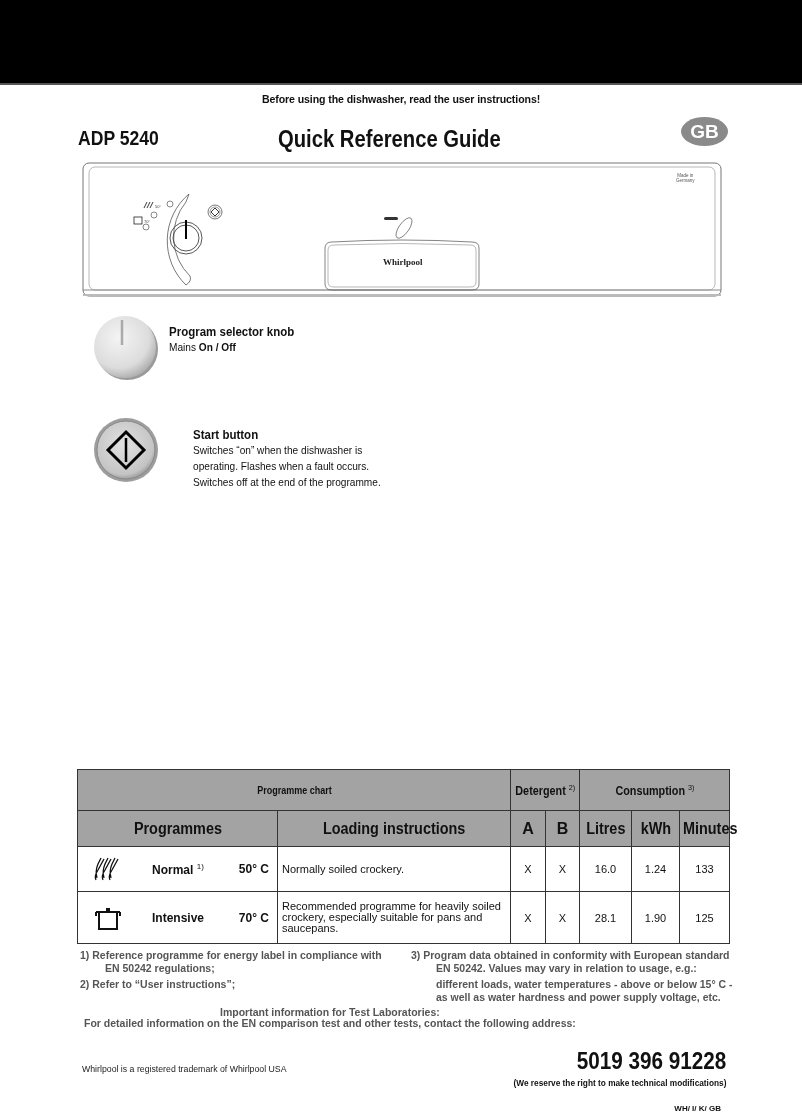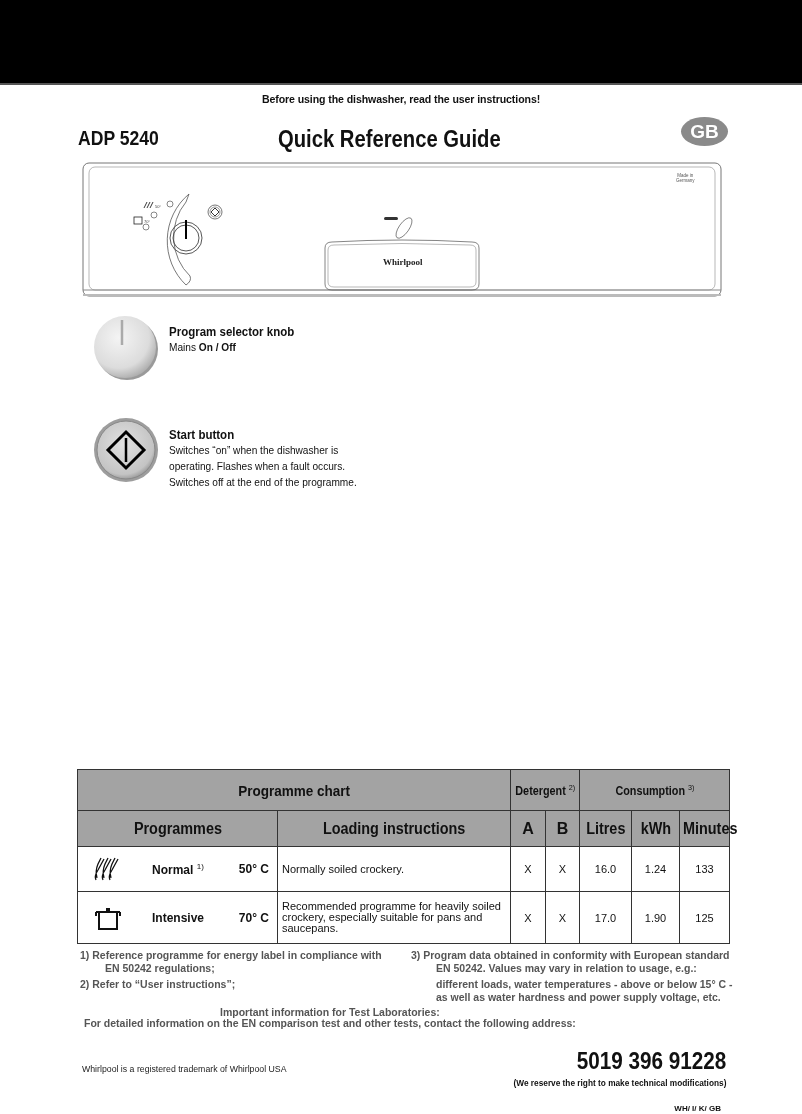--- a/index.html
+++ b/index.html
@@ -20,21 +20,21 @@
   .control { position: absolute; left: 92px; display: flex; }
   .control .pic { width: 68px; height: 68px; margin-right: 9px; }
   .control .text { padding-top: 12px; }
   .control .heading { font-size: 12.5px; font-weight: bold; transform: scaleX(0.92); transform-origin: left center; white-space: nowrap; }
   .control .desc { font-size: 11px; line-height: 16px; transform: scaleX(0.92); transform-origin: left center; white-space: nowrap; }
   .control .desc b { font-weight: bold; }
 
   table.chart { position: absolute; left: 77px; top: 769px; width: 652px; border-collapse: collapse; table-layout: fixed; font-size: 11px; }
   table.chart td, table.chart th { border: 1px solid #333; text-align: center; vertical-align: middle; }
   table.chart th { background: #a3a3a3; font-weight: bold; }
-  .th-title { font-size: 15px; height: 41px; }
+  .th-title { font-size: 10px; height: 41px; }
   .th-sub { height: 36px; font-size: 16px; }
   .th-group { font-size: 12px; }
   .sc { display: inline-block; transform: scaleX(0.9); }
   sup { font-size: 8px; vertical-align: 5px; font-weight: normal; }
   .row1 td { height: 45px; }
   .row2 td { height: 52px; }
   .prog-cell { position: relative; text-align: left !important; border-right: 1px solid #333; }
   .prog-icon { position: absolute; left: 14px; top: 50%; transform: translateY(-50%); width: 32px; height: 30px; }
   .prog-name { position: absolute; left: 74px; top: 50%; transform: translateY(-50%); font-weight: bold; font-size: 12px; }
   .prog-temp { position: absolute; right: 8px; top: 50%; transform: translateY(-50%); font-weight: bold; font-size: 12px; }
@@ -113,21 +113,21 @@
     <circle cx="35" cy="36" r="31" fill="#9a9a9a"></circle>
     <circle cx="33" cy="34" r="31" fill="url(#kg)"></circle>
     <line x1="30" y1="7" x2="30" y2="32" stroke="#aaa" stroke-width="2.5"></line>
   </svg>
   <div class="text">
     <div class="heading">Program selector knob</div>
     <div class="desc"><span>Mains </span><b>On / Off</b></div>
   </div>
 </div>
 
-<div class="control" style="top: 416px;">
+<div class="control" style="top: 416px; gap: 24px;">
   <svg class="pic" viewBox="0 0 68 68">
     <defs>
       <radialGradient id="bg2" cx="45%" cy="40%" r="65%">
         <stop offset="0%" stop-color="#e2e2e2"></stop>
         <stop offset="80%" stop-color="#c4c4c4"></stop>
         <stop offset="100%" stop-color="#8a8a8a"></stop>
       </radialGradient>
     </defs>
     <circle cx="34" cy="34" r="32" fill="#9d9d9d"></circle>
     <circle cx="34" cy="34" r="29" fill="url(#bg2)" stroke="#888" stroke-width="1"></circle>
@@ -188,21 +188,21 @@
         <path d="M 7 9 L 7 26 L 25 26 L 25 9 M 4 9 L 28 9" fill="none" stroke="#111" stroke-width="2"></path>
         <path d="M 4 9 L 4 13 M 28 9 L 28 13" stroke="#111" stroke-width="2"></path>
         <rect x="14" y="5" width="4" height="3" fill="#111"></rect>
       </svg>
       <span class="prog-name">Intensive</span>
       <span class="prog-temp">70° C</span>
     </td>
     <td class="load">Recommended programme for heavily soiled crockery, especially suitable for pans and saucepans.</td>
     <td>X</td>
     <td>X</td>
-    <td>17.0</td>
+    <td>28.1</td>
     <td>1.90</td>
     <td>125</td>
   </tr>
 </tbody>
   </table>
 
 <div class="notes" style="left: 80px;">
   <span class="n">1)  Reference programme for energy label in compliance with</span>
   <span class="indent">EN 50242 regulations;</span>
   <span class="n" style="margin-top:3px">2)  Refer to “User instructions”;</span>

